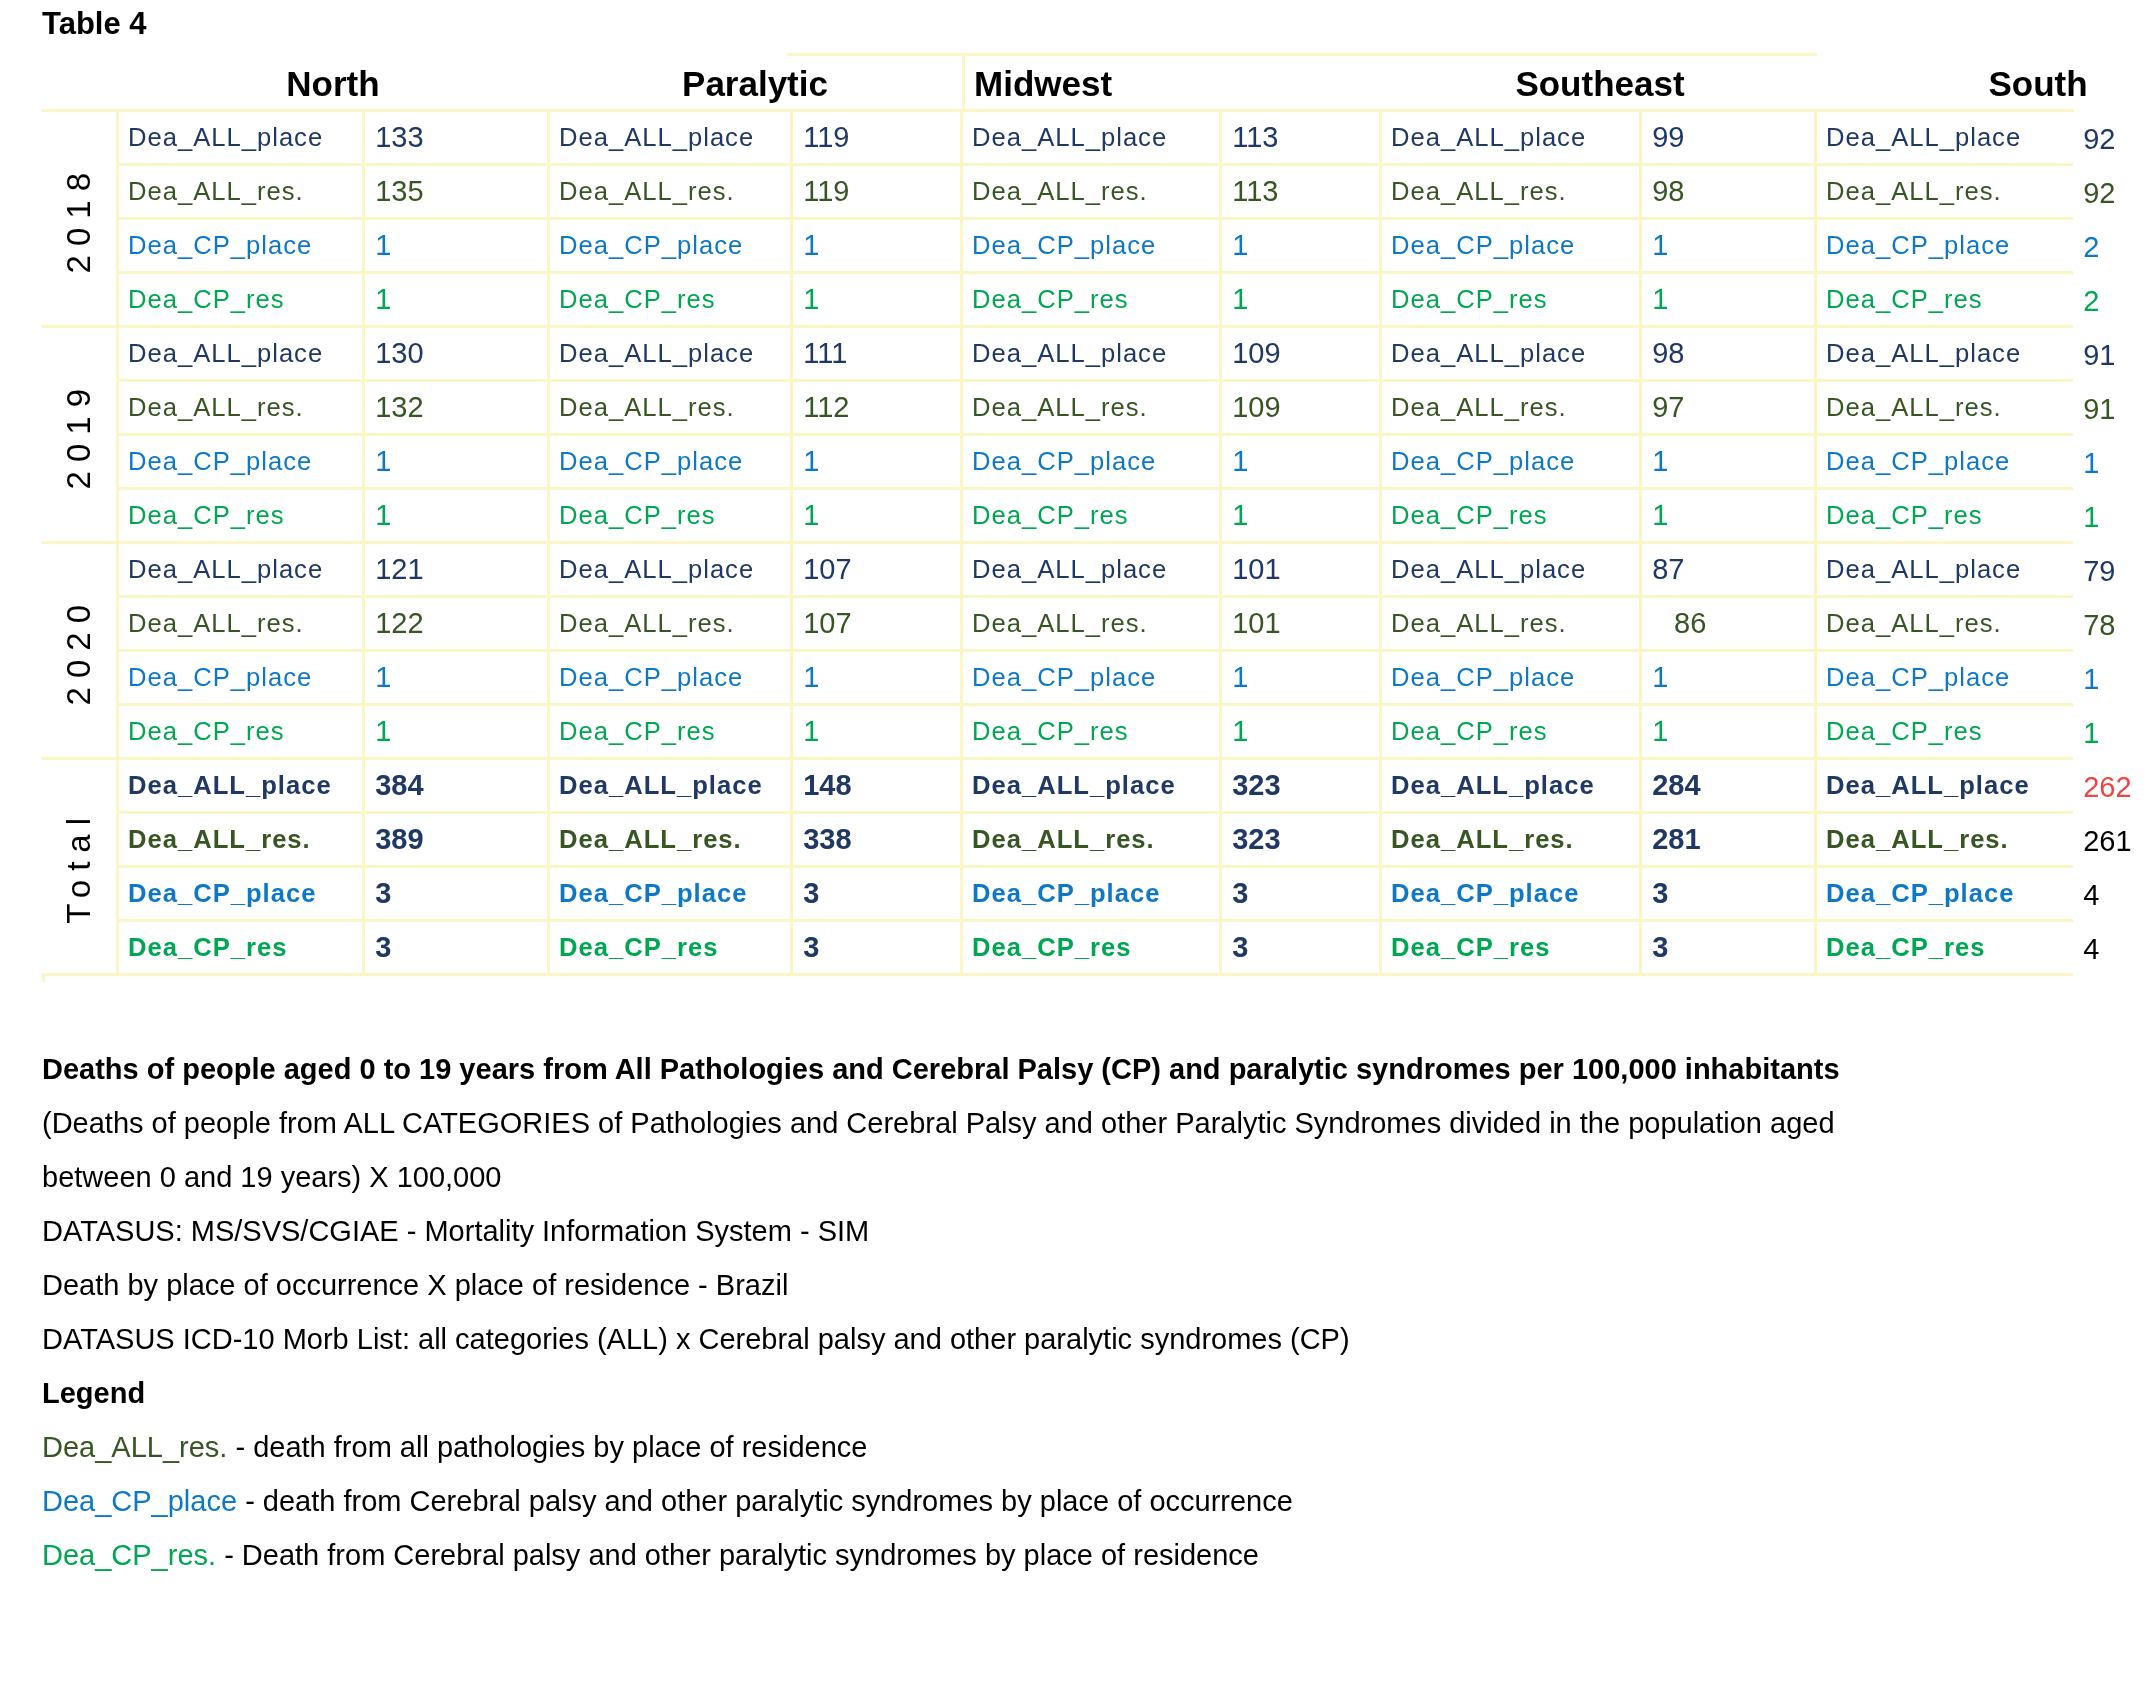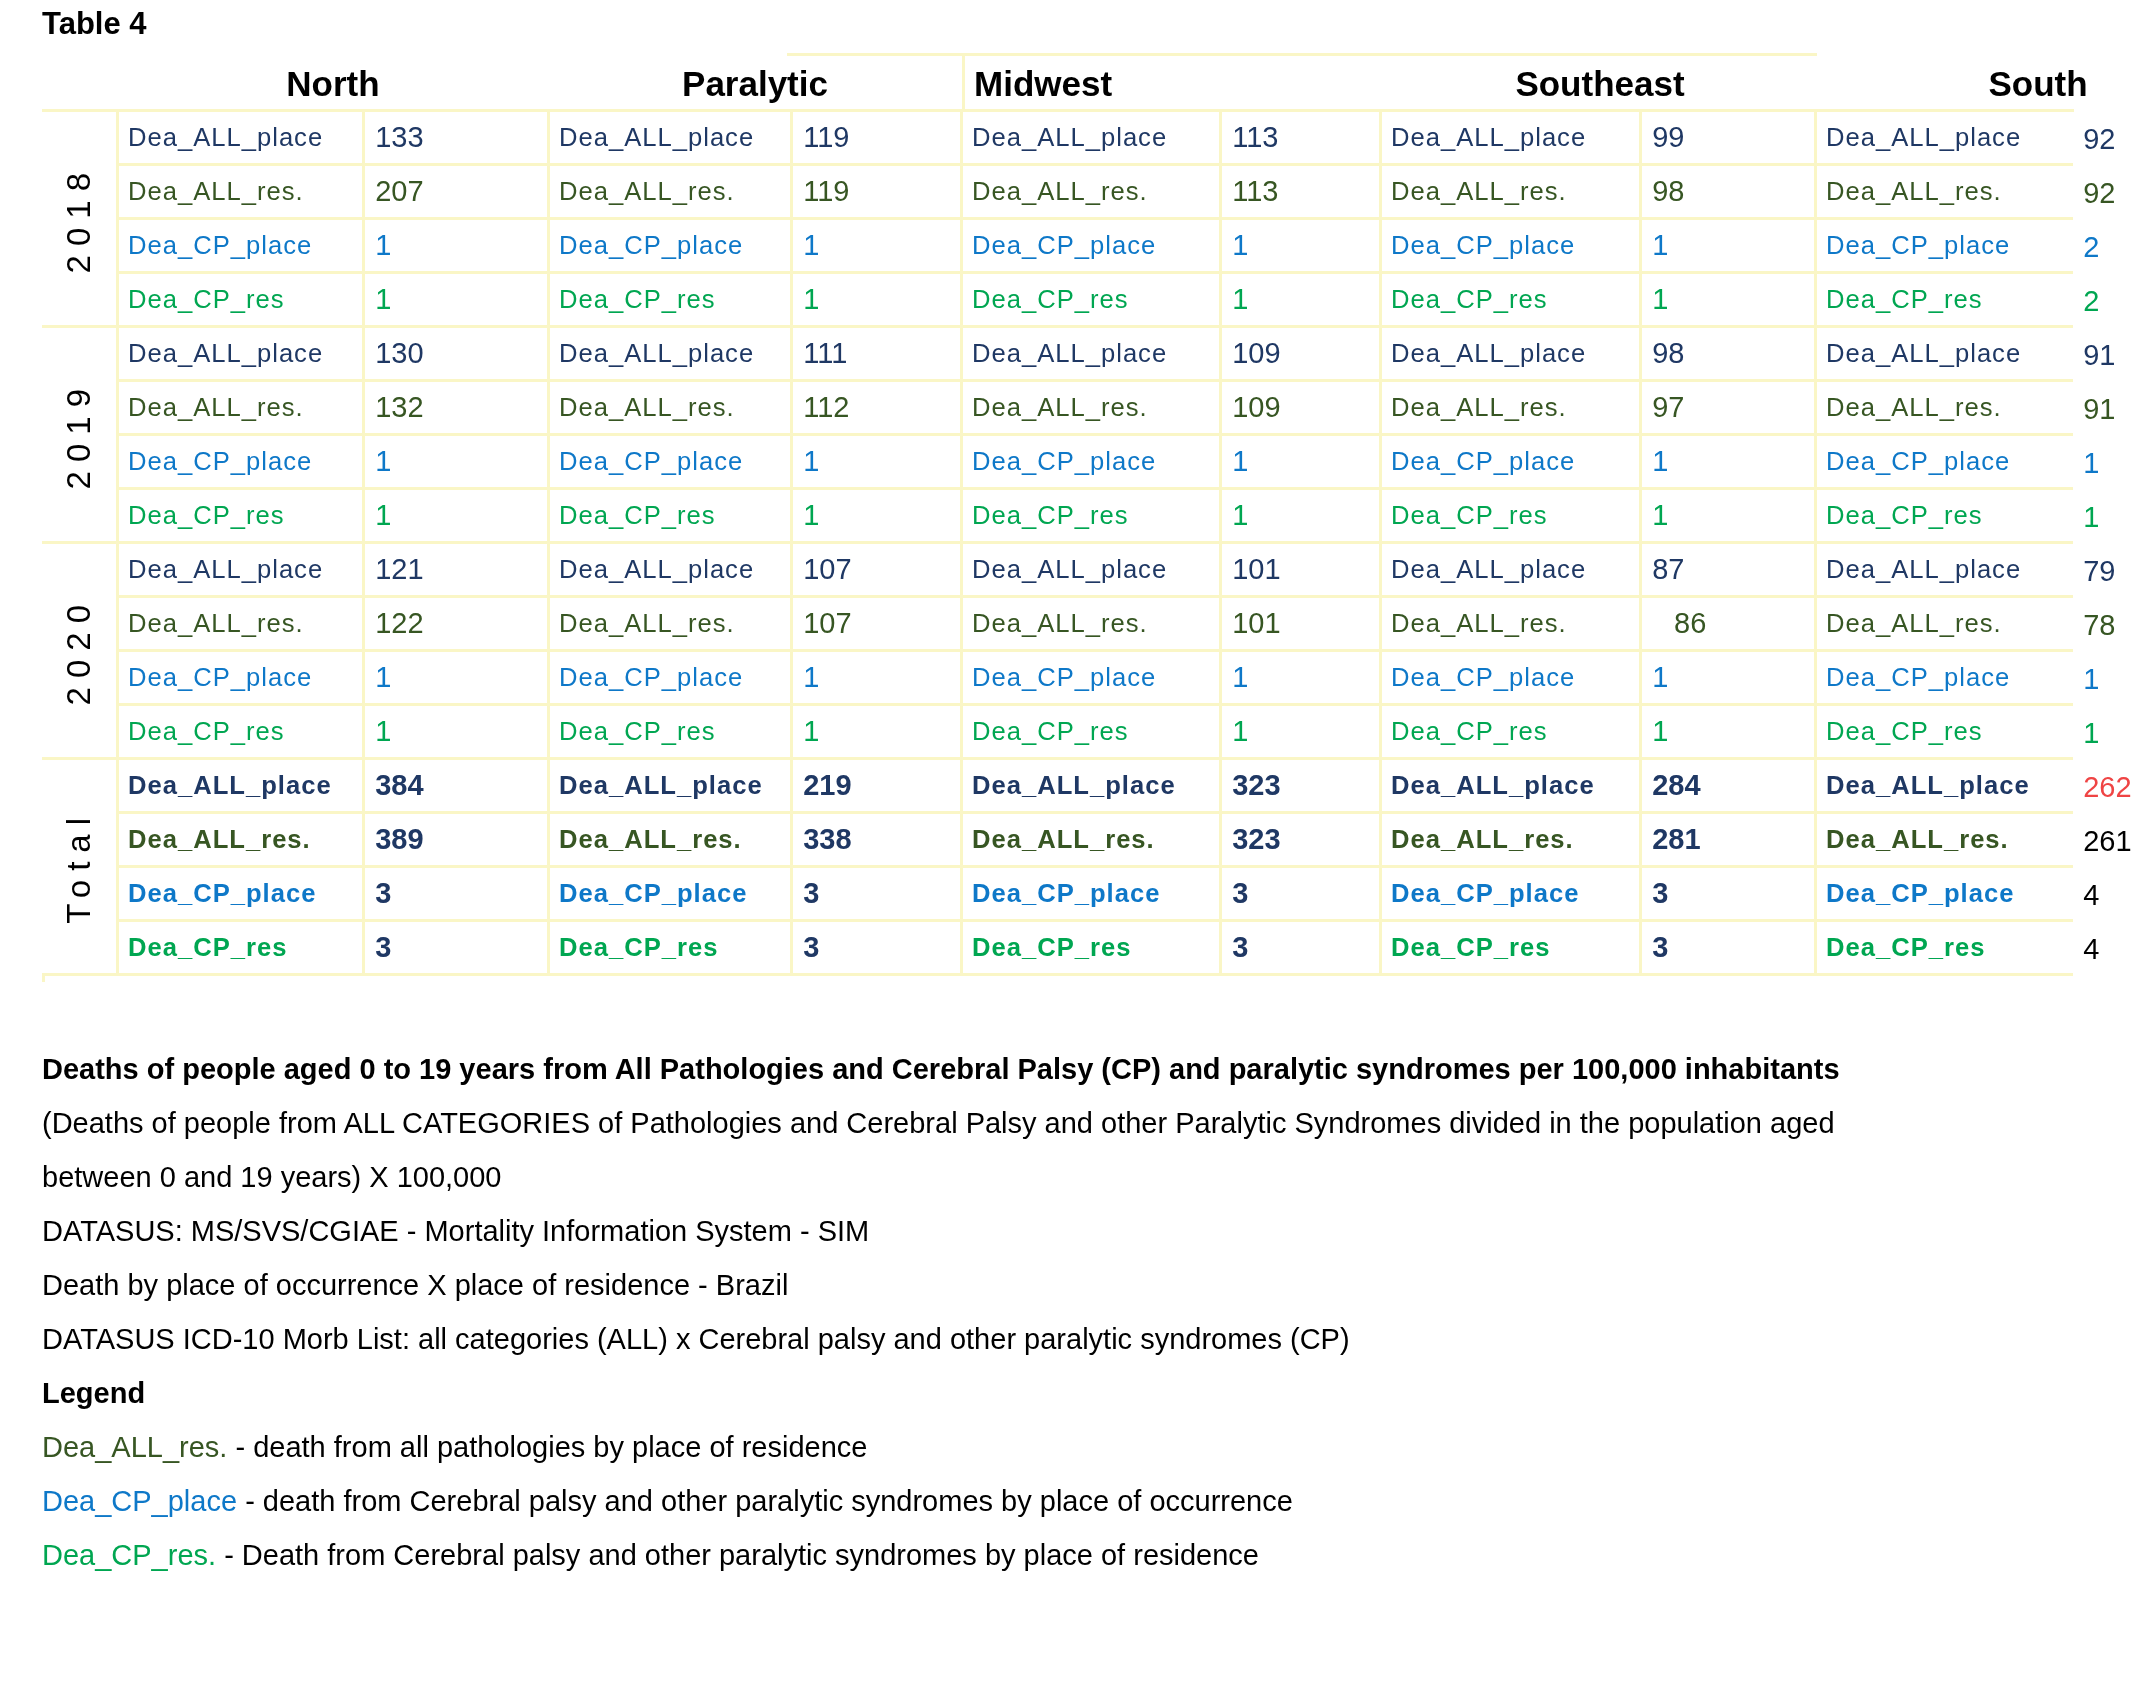--- a/index.html
+++ b/index.html
@@ -65,21 +65,21 @@
       <div class="cell val" style="color: rgb(31, 56, 100);">133</div>
       <div class="cell lab" style="color: rgb(31, 56, 100);">Dea_ALL_place</div>
       <div class="cell val" style="color: rgb(31, 56, 100);">119</div>
       <div class="cell lab" style="color: rgb(31, 56, 100);">Dea_ALL_place</div>
       <div class="cell val" style="color: rgb(31, 56, 100);">113</div>
       <div class="cell lab" style="color: rgb(31, 56, 100);">Dea_ALL_place</div>
       <div class="cell val" style="color: rgb(31, 56, 100);">99</div>
       <div class="cell lab no-r" style="color: rgb(31, 56, 100);">Dea_ALL_place</div>
       <div class="cell val no-b" style="color: rgb(31, 56, 100);">92</div>
       <div class="cell lab" style="color: rgb(55, 86, 35);">Dea_ALL_res.</div>
-      <div class="cell val" style="color: rgb(55, 86, 35);">207</div>
+      <div class="cell val" style="color: rgb(55, 86, 35);">135</div>
       <div class="cell lab" style="color: rgb(55, 86, 35);">Dea_ALL_res.</div>
       <div class="cell val" style="color: rgb(55, 86, 35);">119</div>
       <div class="cell lab" style="color: rgb(55, 86, 35);">Dea_ALL_res.</div>
       <div class="cell val" style="color: rgb(55, 86, 35);">113</div>
       <div class="cell lab" style="color: rgb(55, 86, 35);">Dea_ALL_res.</div>
       <div class="cell val" style="color: rgb(55, 86, 35);">98</div>
       <div class="cell lab no-r" style="color: rgb(55, 86, 35);">Dea_ALL_res.</div>
       <div class="cell val no-b" style="color: rgb(55, 86, 35);">92</div>
       <div class="cell lab" style="color: rgb(14, 120, 200);">Dea_CP_place</div>
       <div class="cell val" style="color: rgb(14, 120, 200);">1</div>
@@ -186,21 +186,21 @@
       <div class="cell lab" style="color: rgb(0, 166, 81);">Dea_CP_res</div>
       <div class="cell val" style="color: rgb(0, 166, 81);">1</div>
       <div class="cell lab no-r" style="color: rgb(0, 166, 81);">Dea_CP_res</div>
       <div class="cell val no-b" style="color: rgb(0, 166, 81);">1</div>
       <div class="cell year-cell">
         <span class="year-text">Total</span>
       </div>
       <div class="cell lab b" style="color: rgb(31, 56, 100);">Dea_ALL_place</div>
       <div class="cell val b" style="color: rgb(31, 56, 100);">384</div>
       <div class="cell lab b" style="color: rgb(31, 56, 100);">Dea_ALL_place</div>
-      <div class="cell val b" style="color: rgb(31, 56, 100);">219</div>
+      <div class="cell val b" style="color: rgb(31, 56, 100);">148</div>
       <div class="cell lab b" style="color: rgb(31, 56, 100);">Dea_ALL_place</div>
       <div class="cell val b" style="color: rgb(31, 56, 100);">323</div>
       <div class="cell lab b" style="color: rgb(31, 56, 100);">Dea_ALL_place</div>
       <div class="cell val b" style="color: rgb(31, 56, 100);">284</div>
       <div class="cell lab b no-r" style="color: rgb(31, 56, 100);">Dea_ALL_place</div>
       <div class="cell val no-b" style="color: #ef4444;">262</div>
       <div class="cell lab b" style="color: rgb(55, 86, 35);">Dea_ALL_res.</div>
       <div class="cell val b" style="color: rgb(31, 56, 100);">389</div>
       <div class="cell lab b" style="color: rgb(55, 86, 35);">Dea_ALL_res.</div>
       <div class="cell val b" style="color: rgb(31, 56, 100);">338</div>

